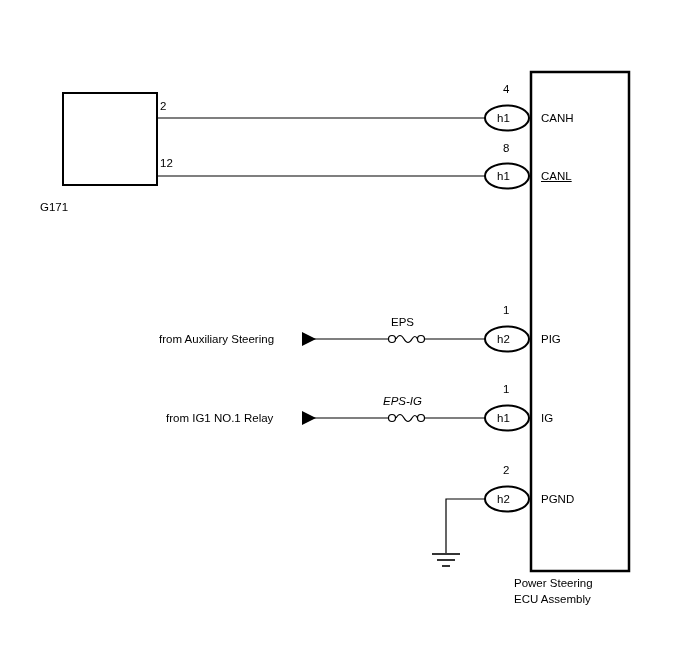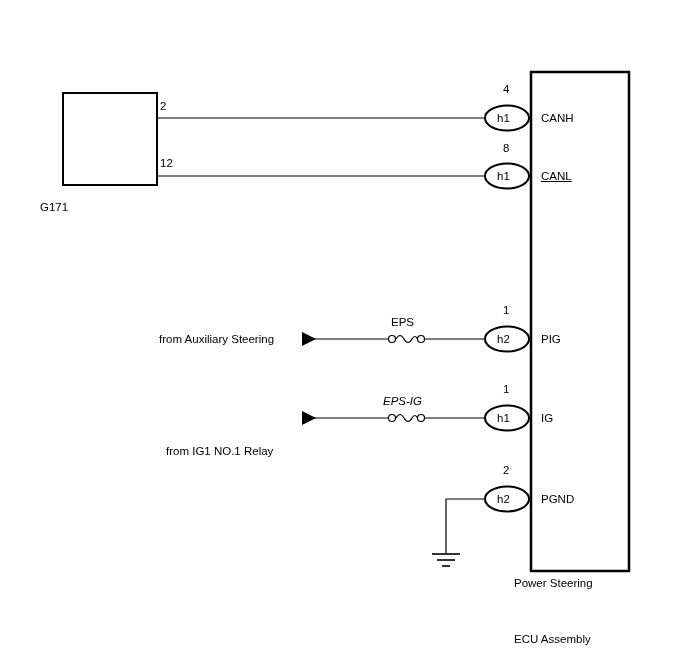--- a/index.html
+++ b/index.html
@@ -107,21 +107,21 @@
   <div class="lbl" style="left:497px; top:411px;">h1</div>
   <div class="lbl" style="left:497px; top:492px;">h2</div>
 
   <div class="lbl" style="left:541px; top:111px;">CANH</div>
   <div class="lbl" style="left:541px; top:169px;text-decoration:underline;">CANL</div>
   <div class="lbl" style="left:541px; top:332px;">PIG</div>
   <div class="lbl" style="left:541px; top:411px;">IG</div>
   <div class="lbl" style="left:541px; top:492px;">PGND</div>
 
   <div class="lbl" style="left:159px; top:332px;">from Auxiliary Steering</div>
-  <div class="lbl" style="left:166px; top:411px;margin-top:33px;">from IG1 NO.1 Relay</div>
+  <div class="lbl" style="left:166px; top:411px;">from IG1 NO.1 Relay</div>
 
   <div class="lbl" style="left:391px; top:315px;">EPS</div>
   <div class="lbl" style="left:383px; top:394px;font-style:italic;">EPS-IG</div>
 
   <div class="lbl" style="left:514px; top:576px;">Power Steering</div>
-  <div class="lbl" style="left:514px; top:592px;margin-top:40px;">ECU Assembly</div>
+  <div class="lbl" style="left:514px; top:592px;">ECU Assembly</div>
 
 </div>
 
 </body></html>

